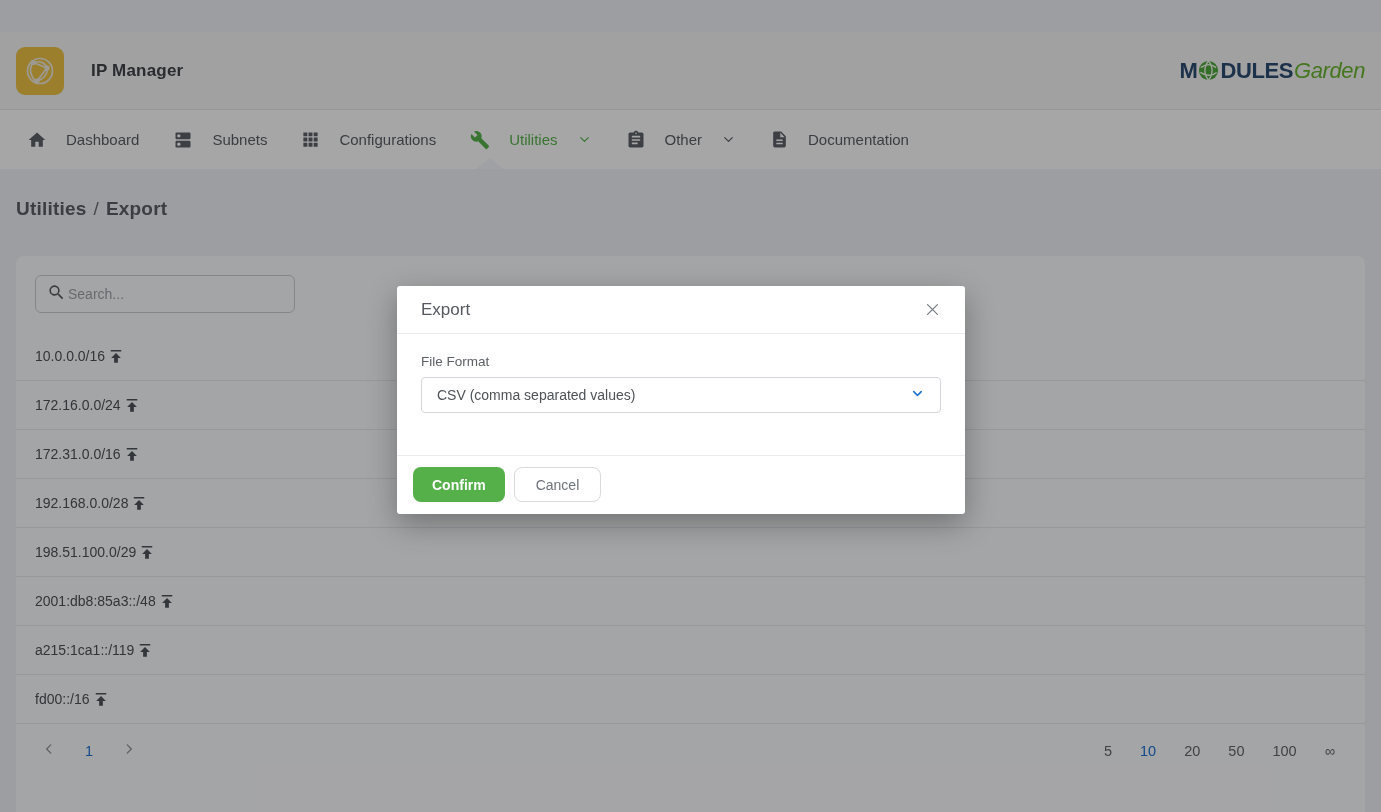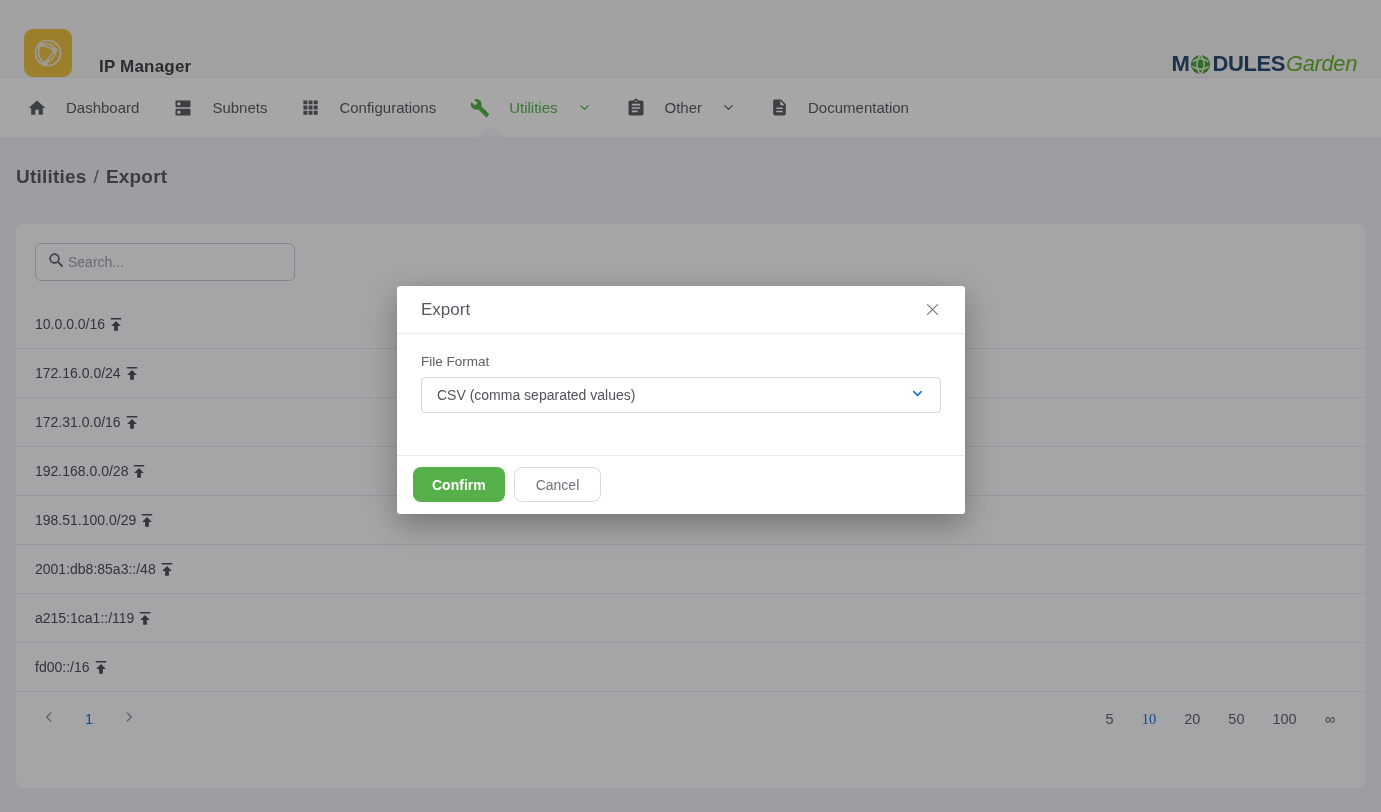--- a/index.html
+++ b/index.html
@@ -6,21 +6,21 @@
     --green:#56b04a; --blue:#1a6fd0; --gold:#e9bf44;
     --navy:#2b4a6f; --mg-green:#67b22e;
     --hdr-bg:#f2f2f3; --nav-bg:#fafafb; --page-bg:#ebedf2;
     --card-bg:#f7f8fa; --div:#e2e4e9; --ink:#4b5056; --ink-dim:#5c6167;
   }
   *{box-sizing:border-box;margin:0;padding:0;font-family:"Liberation Sans",sans-serif;}
   html,body{width:1381px;height:812px;}
   body{position:relative;background:var(--page-bg);overflow:hidden;}
 
   
-  .hdr{height:77px;background:var(--hdr-bg);display:flex;align-items:flex-end;padding:0 24px;}
+  .hdr{height:77px;background:var(--hdr-bg);display:flex;align-items:center;padding:0 16px;margin-top:32px;}
   .applogo{width:48px;height:48px;border-radius:9px;background:var(--gold);display:flex;align-items:center;justify-content:center;flex:0 0 auto;}
   .app-title{margin-left:27px;font-size:17px;font-weight:700;color:#3f4348;letter-spacing:.2px;}
   .brand{margin-left:auto;display:flex;align-items:center;font-size:22px;letter-spacing:-.4px;user-select:none;}
   .brand .bold{font-weight:700;color:var(--navy);}
   .brand .globe{display:inline-flex;margin:0 1px;}
   .brand .garden{color:var(--mg-green);font-weight:400;font-style:italic;margin-left:1px;}
 
   
   .nav{height:60px;background:var(--nav-bg);border-top:1px solid #e3e3e6;display:flex;align-items:center;padding-left:27px;position:relative;}
   .nav-item{display:flex;align-items:center;gap:19px;padding:0 17px;height:100%;cursor:pointer;}
@@ -53,21 +53,21 @@
   .trow .cell{font-size:14px;color:var(--ink);}
   .trow .rowact{width:22px;height:22px;display:flex;align-items:center;justify-content:center;cursor:pointer;}
   .trow .rowact svg{fill:#4d5257;}
 
   .pgbar{height:54px;display:flex;align-items:center;justify-content:space-between;padding:0 30px 0 26px;}
   .pg-left{display:flex;align-items:center;gap:29px;}
   .pg-left svg{stroke:#8b9096;fill:none;stroke-width:2.2;stroke-linecap:round;stroke-linejoin:round;cursor:pointer;}
   .pg-page{font-size:14.5px;color:var(--blue);cursor:pointer;}
   .pg-sizes{display:flex;align-items:center;gap:28px;}
   .pg-sizes span{font-size:14.5px;color:#5f646a;cursor:pointer;}
-  .pg-sizes span.active{color:var(--blue);font-family:Liberation Serif, serif;}
+  .pg-sizes span.active{color:var(--blue);}
 
   
   .overlay{position:absolute;inset:0;background:rgba(0,0,0,.335);z-index:40;}
   .modal{position:absolute;left:397px;top:286px;width:568px;height:228px;background:#fff;border-radius:3px;z-index:50;box-shadow:0 10px 30px rgba(0,0,0,.30);display:flex;flex-direction:column;}
   .m-head{height:48px;display:flex;align-items:center;justify-content:space-between;padding:0 24px;border-bottom:1px solid #ececee;flex:0 0 auto;}
   .m-title{font-size:17px;color:#55595f;}
   .m-close{cursor:pointer;display:flex;}
   .m-close svg{stroke:#70767d;stroke-width:1.6;stroke-linecap:round;}
   .m-body{padding:20px 24px;flex:1 1 auto;}
   .m-label{font-size:13.5px;color:#5c6167;margin-bottom:8px;}

